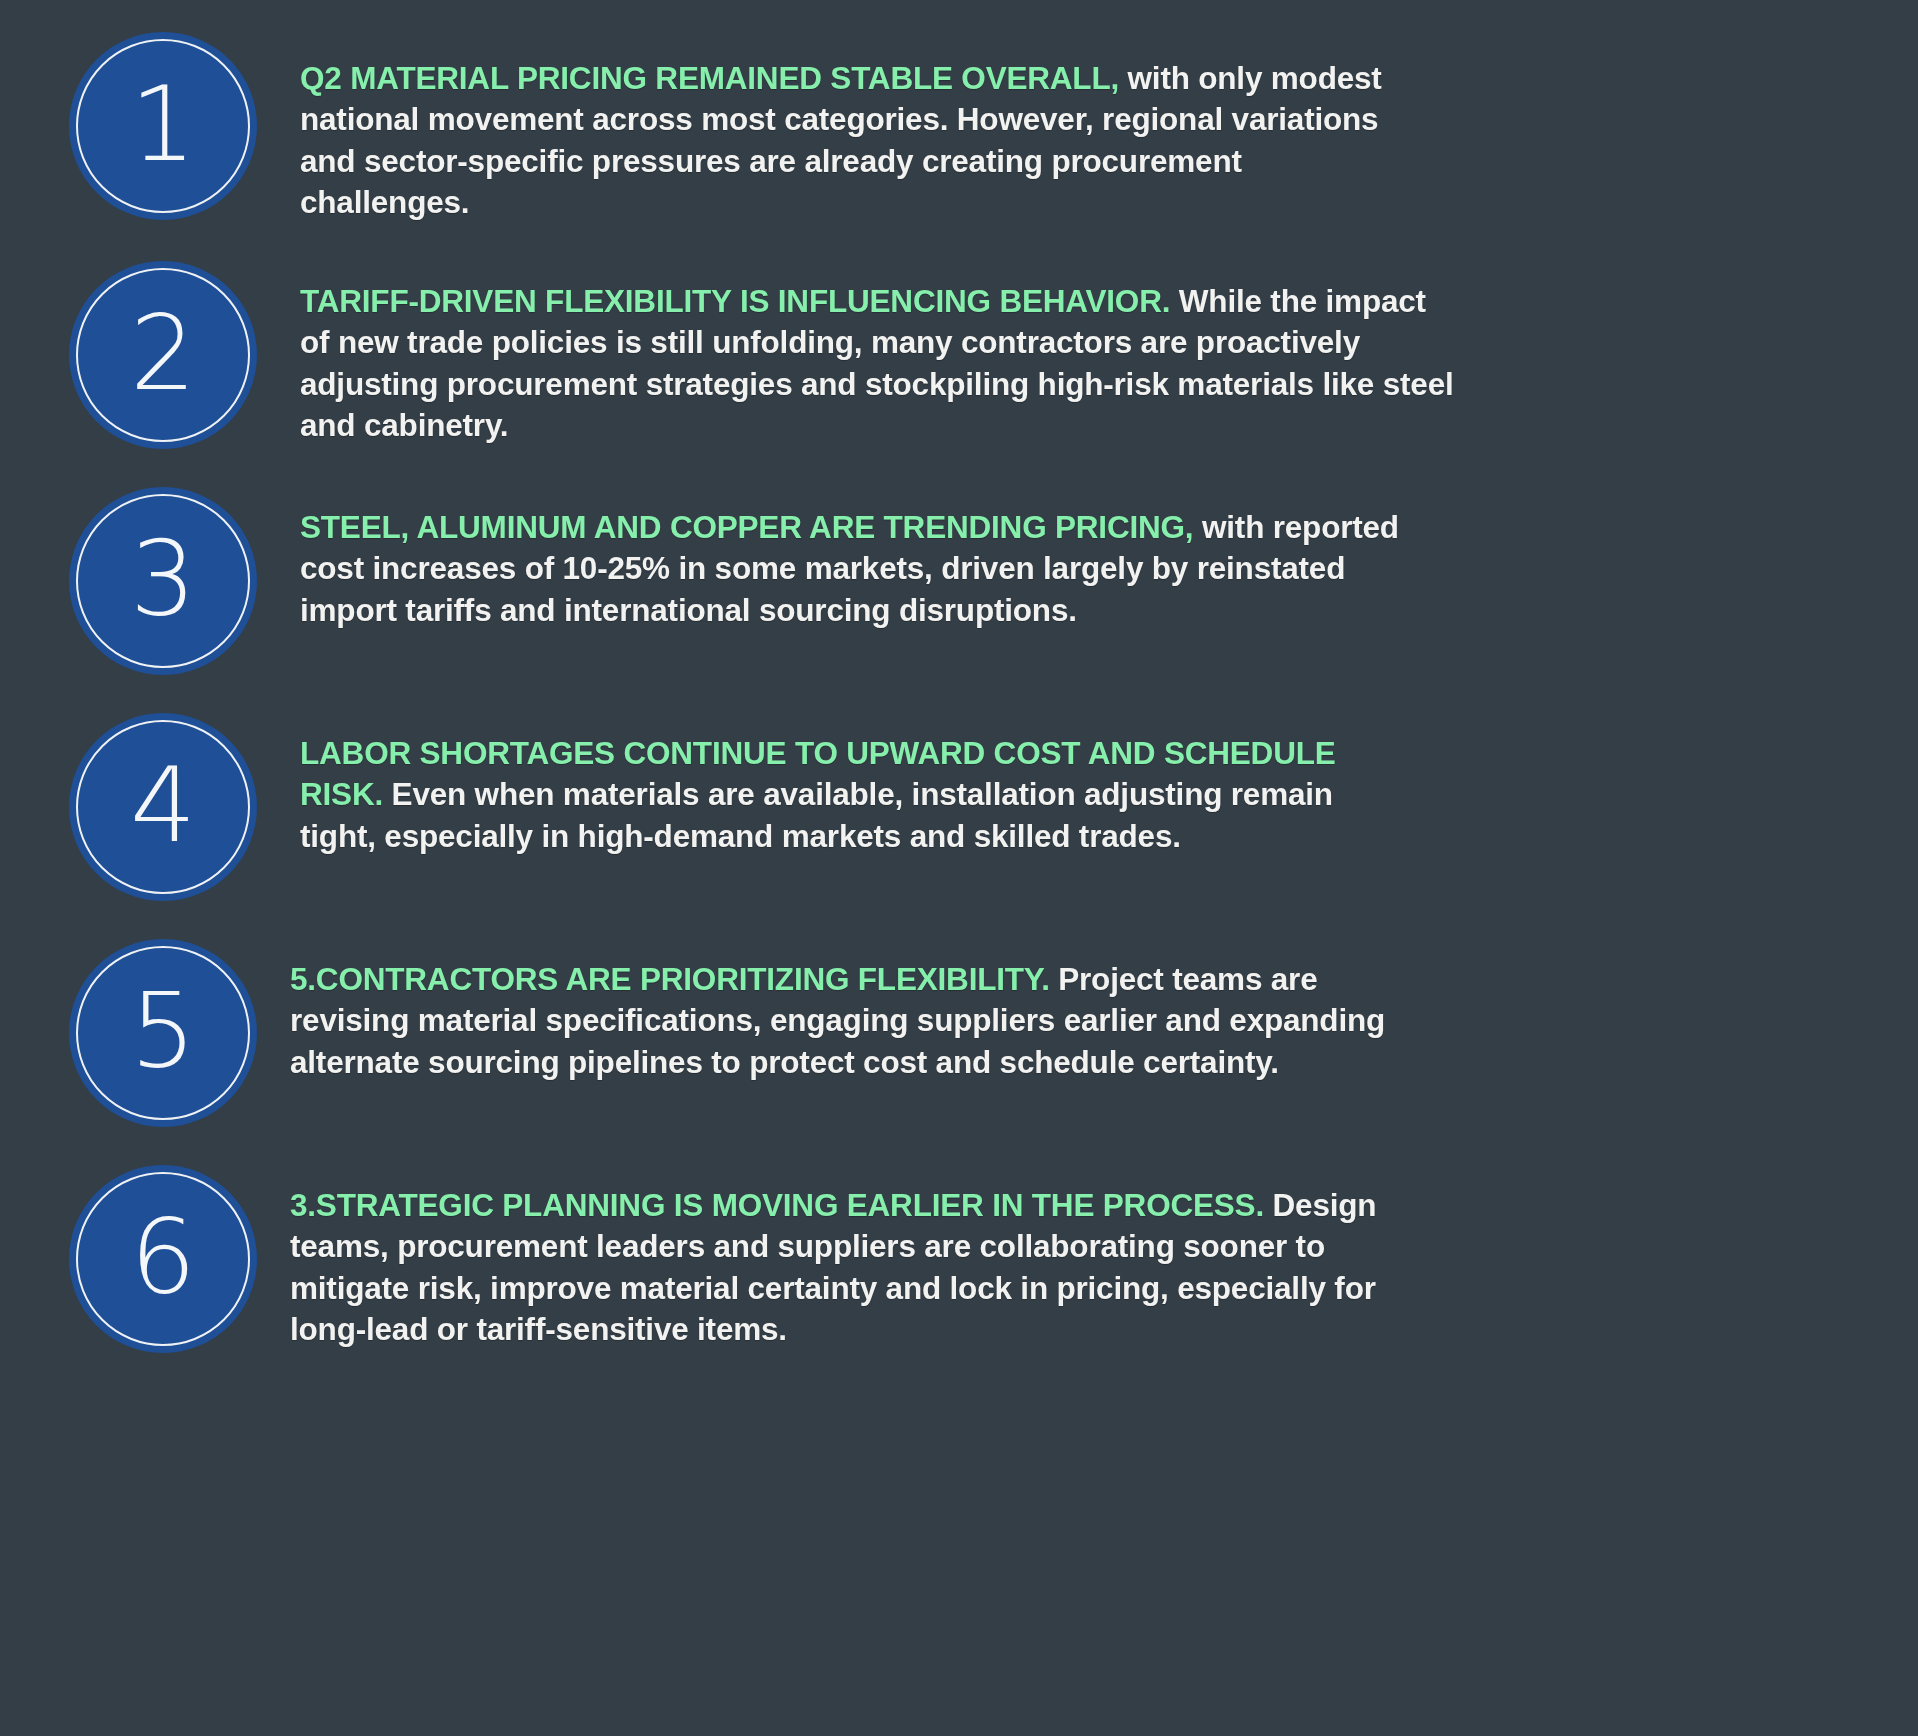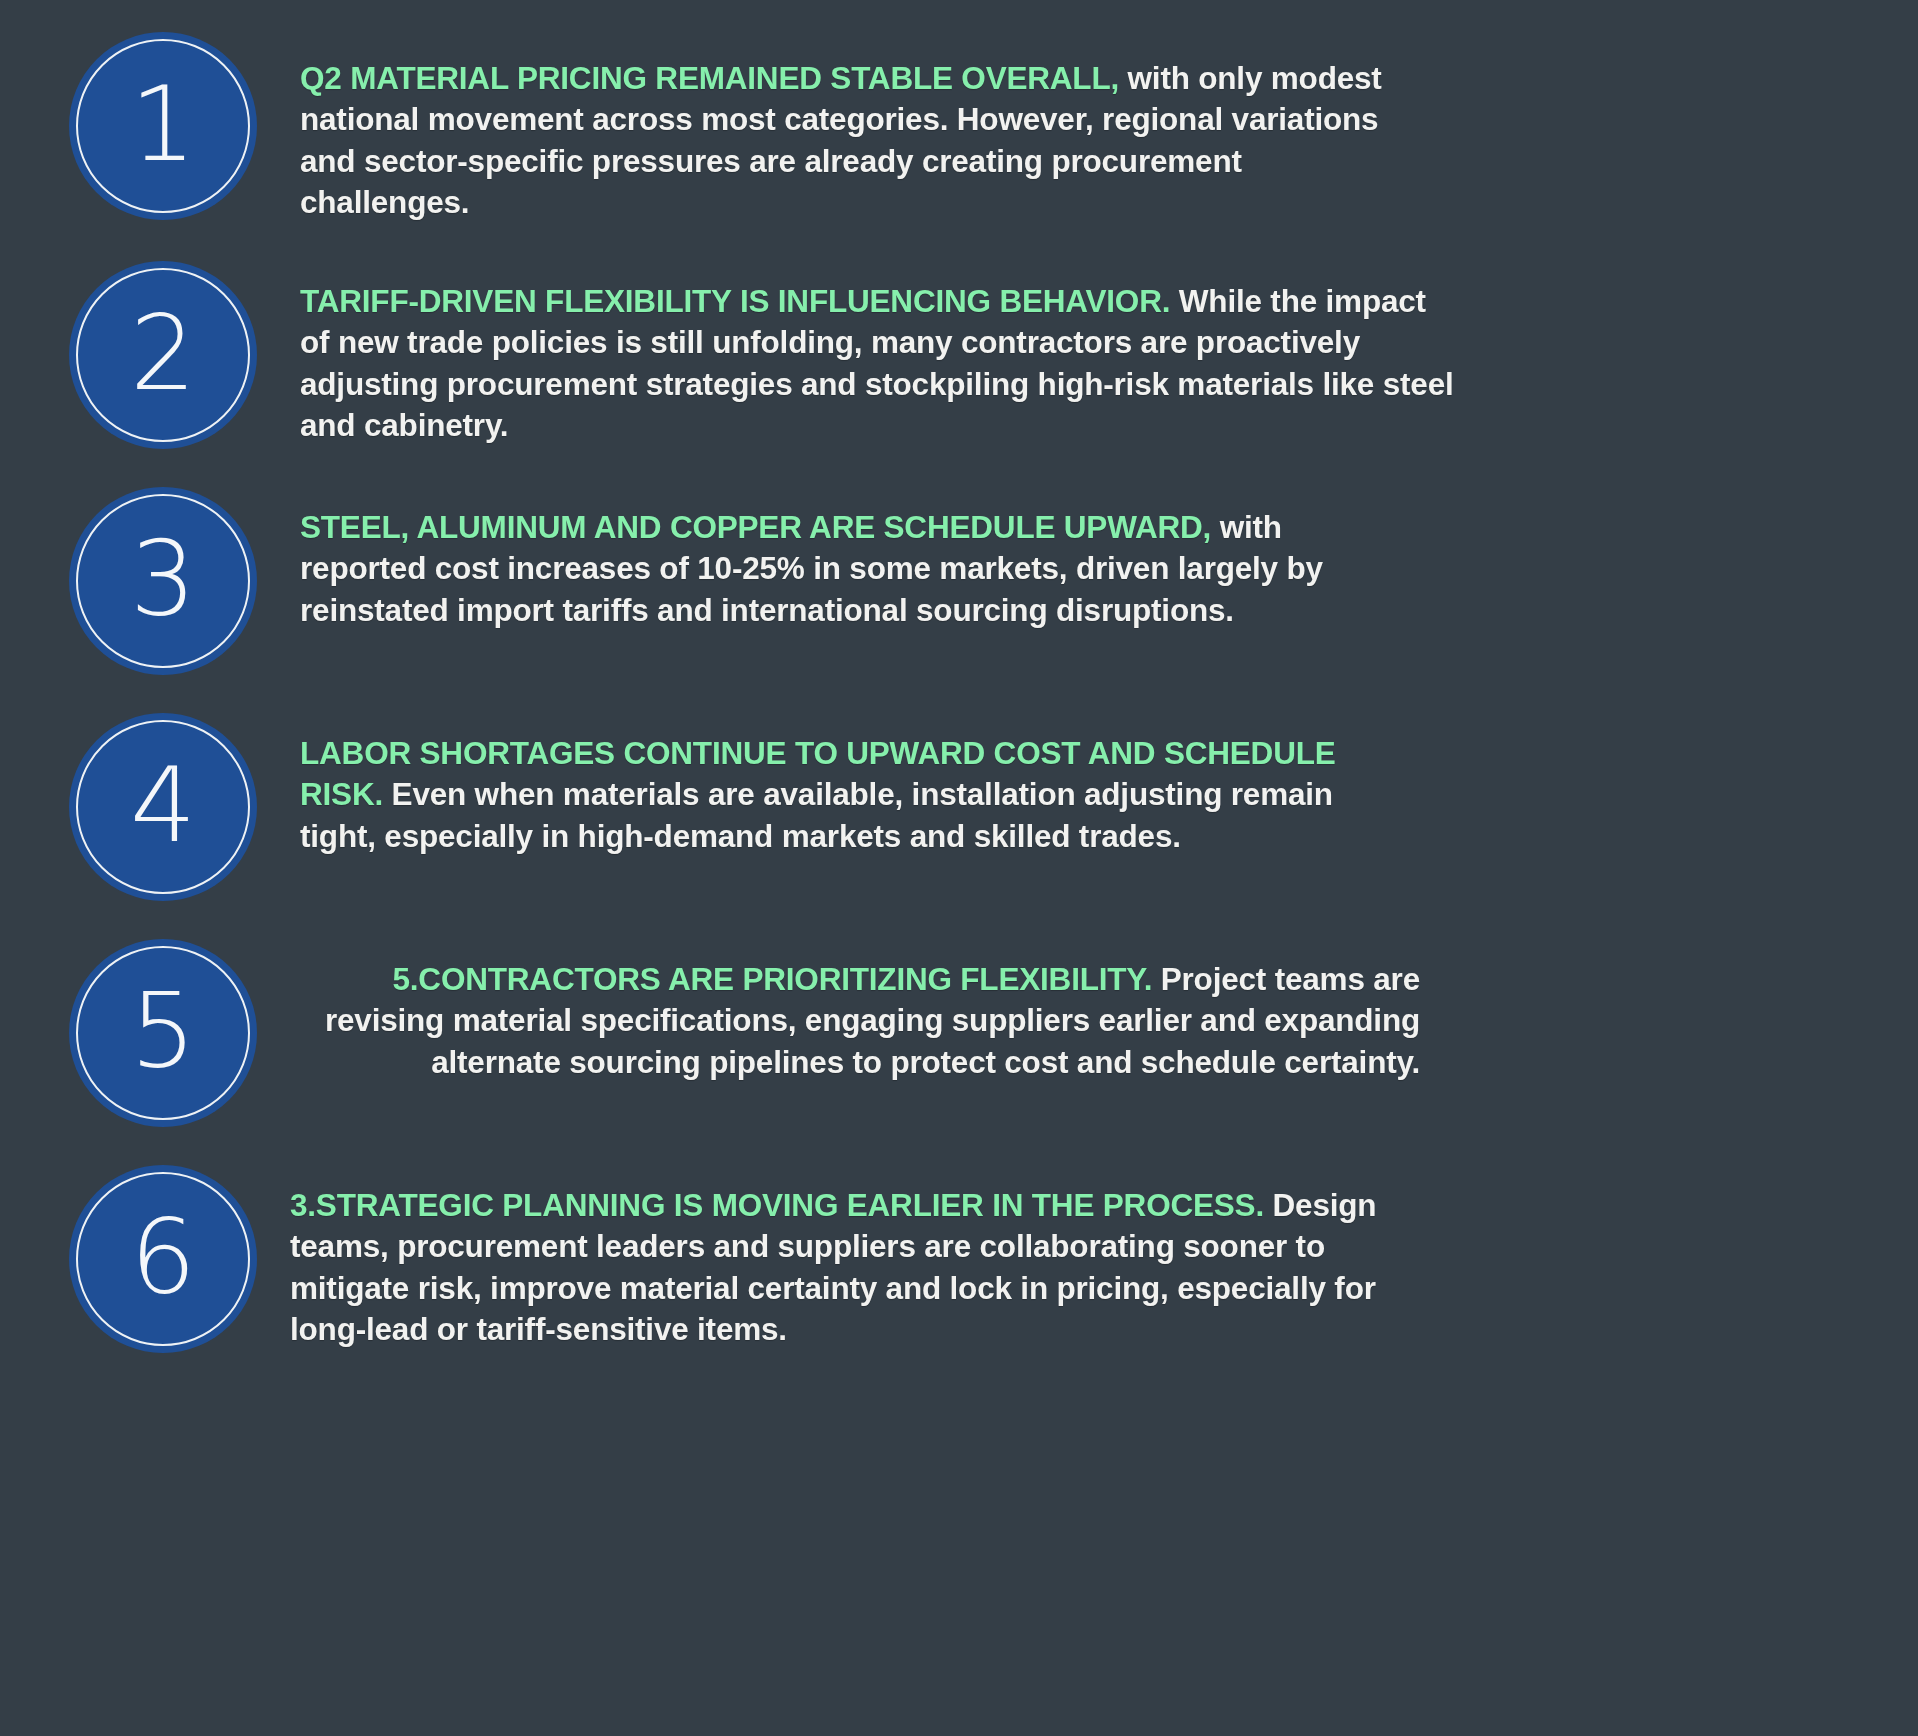--- a/index.html
+++ b/index.html
@@ -106,21 +106,21 @@
   .lead {
     color: #86efac;
     font-weight: 700;
   }
 
   
   .item-1 .copy { max-width: 1150px; padding-top: 26px; }
   .item-2 .copy { max-width: 1215px; padding-top: 20px; }
   .item-3 .copy { max-width: 1170px; padding-top: 20px; }
   .item-4 .copy { max-width: 1160px; padding-top: 20px; }
-  .item-5 .copy { max-width: 1190px; padding-top: 20px; margin-left: -10px; text-align: right; }
+  .item-5 .copy { max-width: 1190px; padding-top: 20px; margin-left: -10px; }
   .item-6 .copy { max-width: 1185px; padding-top: 20px; margin-left: -10px; }
 </style>
 </head>
 <body>
 
 <div class="board">
 
   <div class="item item-1">
     <div class="badge-wrap">
       <div class="badge">
@@ -143,21 +143,21 @@
     </div>
   </div>
 
   <div class="item item-3">
     <div class="badge-wrap">
       <div class="badge">
         <span class="badge-num">3</span>
       </div>
     </div>
     <div class="copy">
-      <p><span class="lead">STEEL, ALUMINUM AND COPPER ARE SCHEDULE UPWARD,</span><span> with reported cost increases of 10-25% in some markets, driven largely by reinstated import tariffs and international sourcing disruptions.</span></p>
+      <p><span class="lead">STEEL, ALUMINUM AND COPPER ARE TRENDING PRICING,</span><span> with reported cost increases of 10-25% in some markets, driven largely by reinstated import tariffs and international sourcing disruptions.</span></p>
     </div>
   </div>
 
   <div class="item item-4">
     <div class="badge-wrap">
       <div class="badge">
         <span class="badge-num">4</span>
       </div>
     </div>
     <div class="copy">

